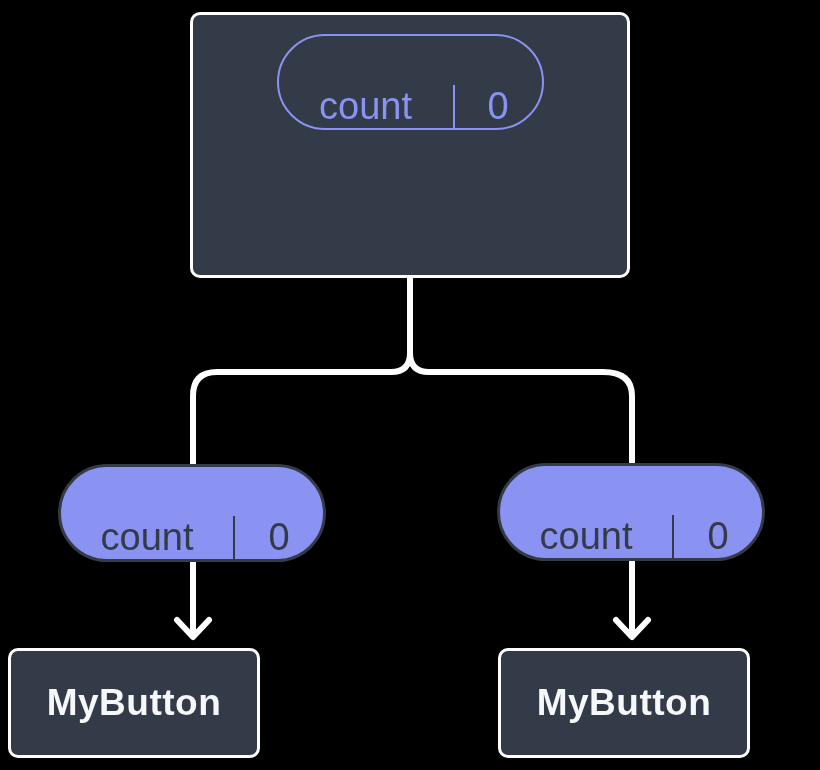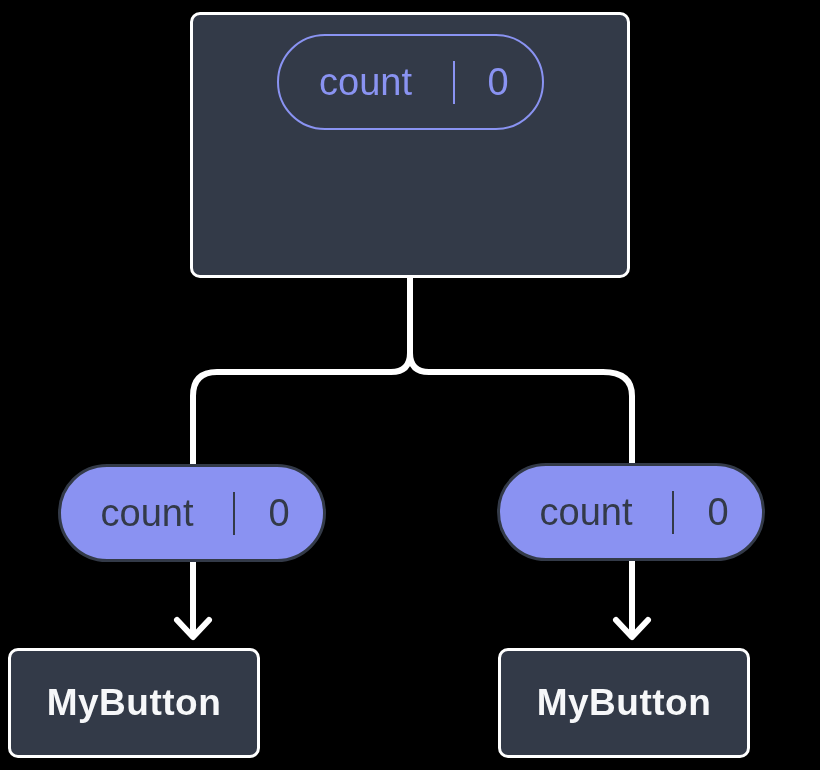--- a/index.html
+++ b/index.html
@@ -58,21 +58,21 @@
     font-size: 37px;
     font-weight: 700;
     line-height: 44px;
     letter-spacing: 0.5px;
   }
   .root-box .node-title { margin-top: 36px; }
   .pill {
     box-sizing: border-box;
     border-radius: 999px;
     display: flex;
-    align-items: center;
+    align-items: flex-end;
     font-size: 38px;
     z-index: 2;
   }
   .pill .pill-name {
     width: 174px;
     display: flex;
     align-items: center;
     justify-content: center;
   }
   .pill .pill-value {

